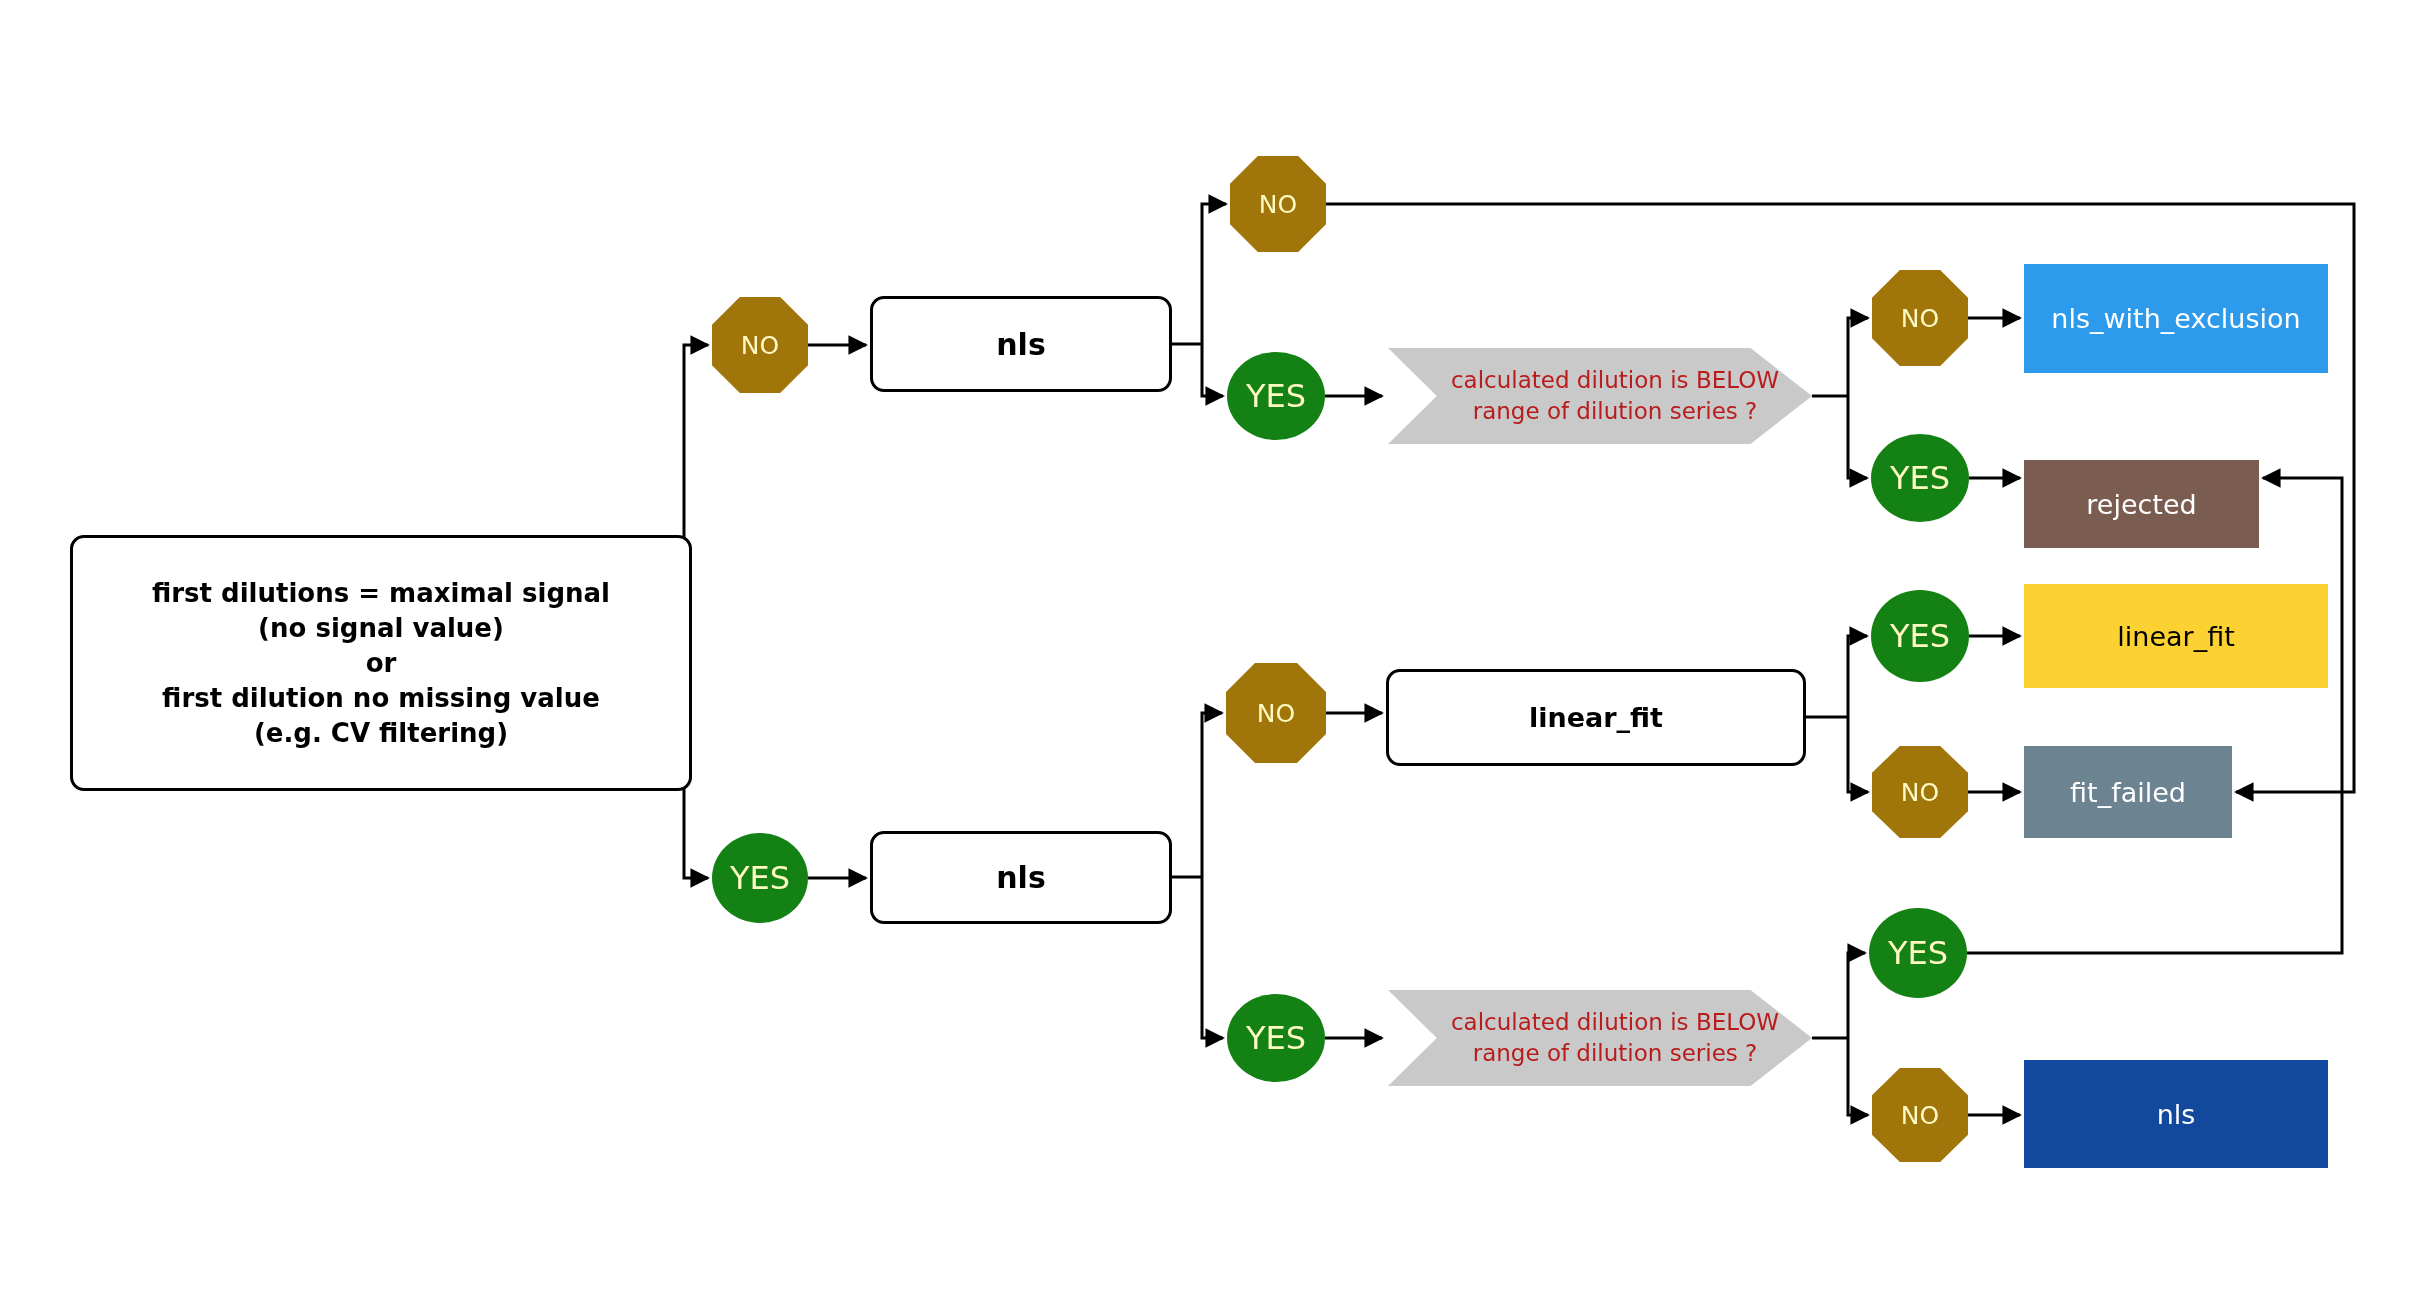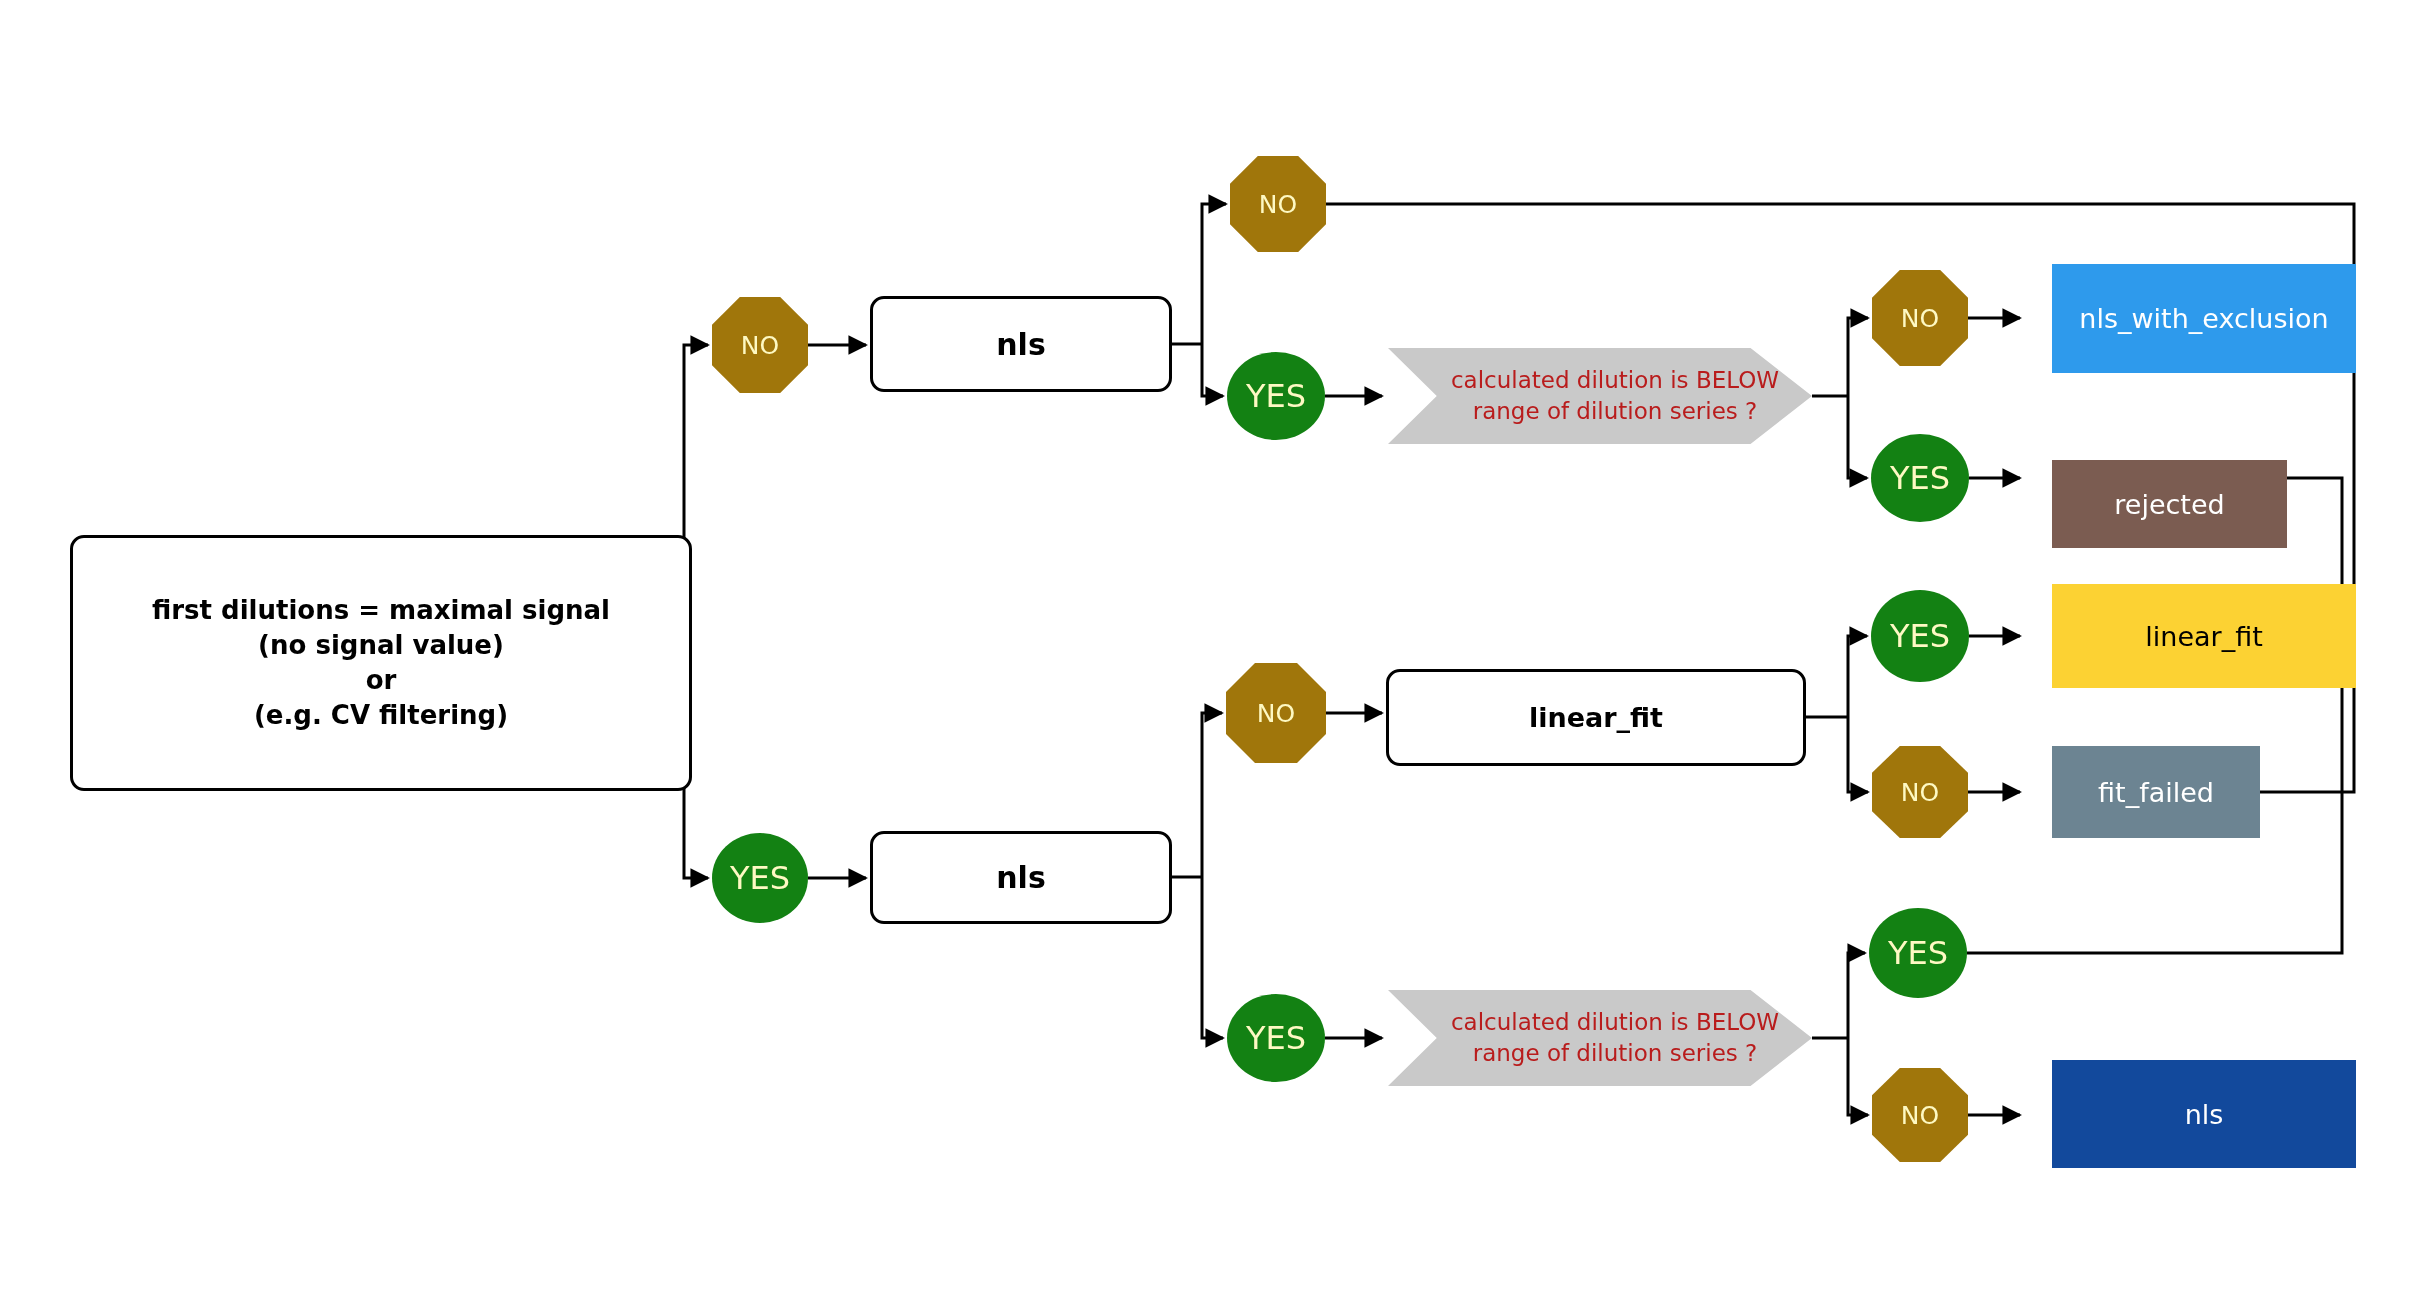--- a/index.html
+++ b/index.html
@@ -69,21 +69,20 @@
   .banner {
     clip-path: polygon(0% 0%, 85.5% 0%, 100% 50%, 85.5% 100%, 0% 100%, 11.5% 50%);
     color: #b91c1c;
     font-size: 23px;
     line-height: 31px;
     padding-left: 30px;
     box-sizing: border-box;
   }
   .result-box {
     font-size: 27px;
-    margin-left: 28px;
   }
   .line { display: block; }
 </style>
 </head>
 <body>
 
 <div class="canvas" style="--line-color: #000000; --process-bg: #ffffff;">
 
   <svg class="connector-layer" viewBox="0 0 2418 1296" xmlns="http://www.w3.org/2000/svg">
     <defs>
@@ -135,20 +134,21 @@
 
     <path class="edge" d="M1968 1115 H2020" marker-end="url(#arr)"></path>
 
     <path class="edge" d="M1967 953 H2342 V478 H2263" marker-end="url(#arr)"></path>
   </svg>
 
   <div class="node process-box root-box" style="left:34px; top:535px; width:622px; height:256px;margin-left:36px;">
     <span class="line">first dilutions = maximal signal</span>
     <span class="line">(no signal value)</span>
     <span class="line">or</span>
+    <span class="line">first dilution no missing value</span>
     <span class="line">(e.g. CV filtering)</span>
   </div>
 
   <div class="node octagon" style="left: 712px; top: 297px; width: 96px; height: 96px; background-color: rgb(160, 118, 11);">
     <span>NO</span>
   </div>
   <div class="node circle" style="left: 712px; top: 833px; width: 96px; height: 90px; background-color: rgb(19, 129, 19);">
     <span>YES</span>
   </div>
 

